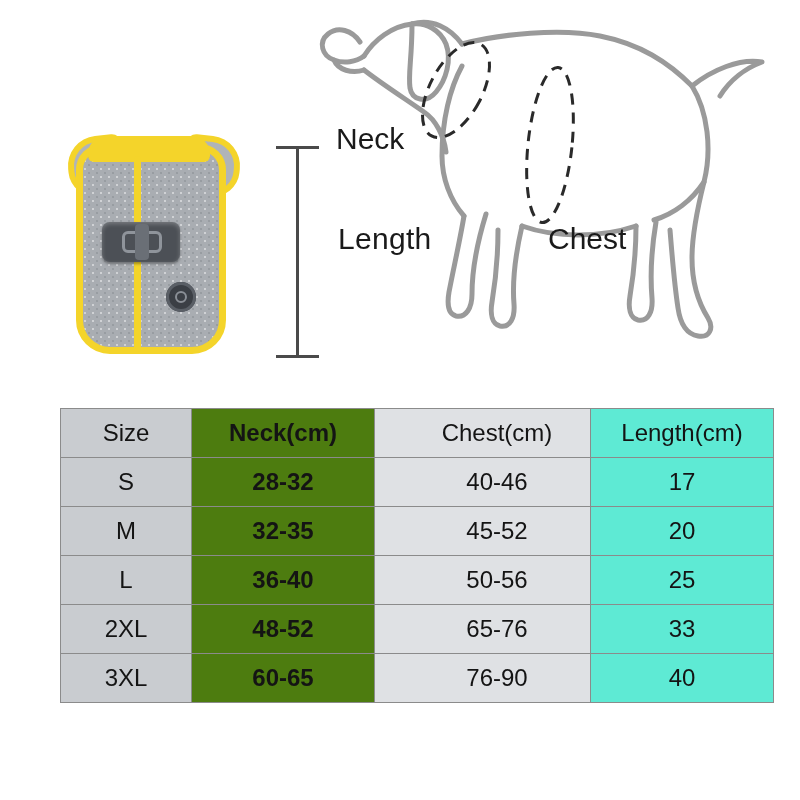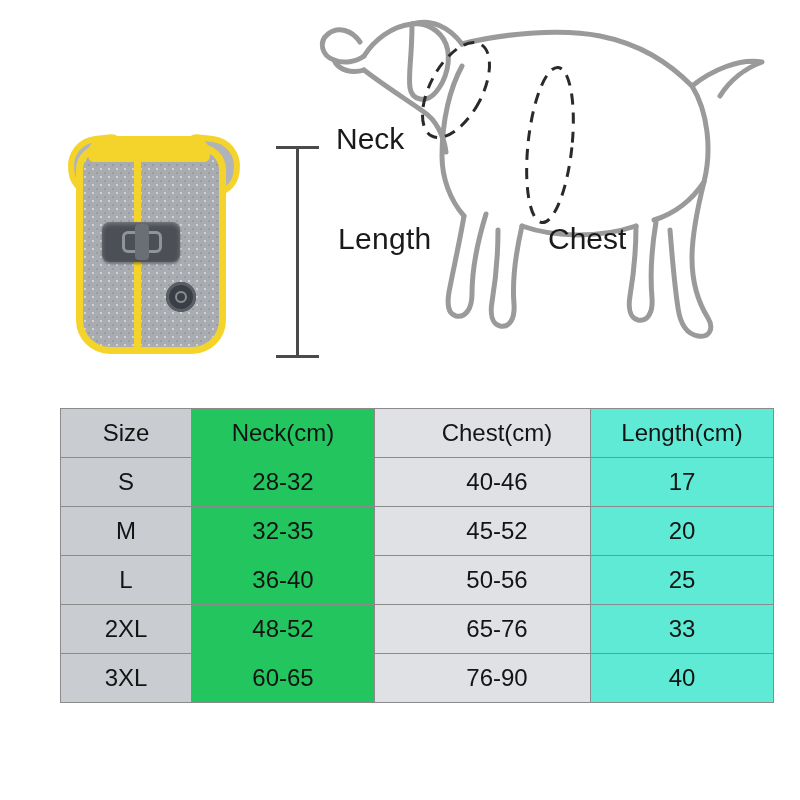--- a/index.html
+++ b/index.html
@@ -199,21 +199,21 @@
     border: 1px solid #8b8b8b;
     height: 48px;
     text-align: center;
     vertical-align: middle;
     font-size: 24px;
     font-weight: normal;
     color: #141414;
     padding: 0;
   }
   .size-table .col-size { width: 130px; background: #c9ccd0; }
-  .size-table .col-neck { width: 182px; background: #22c55e; }
+  .size-table .col-neck { width: 182px; background: #4d7c0f; font-weight: bold; }
   .size-table .col-chest { width: 186px; background: #dfe1e4; padding-left: 29px; }
   .size-table .col-length { width: 182px; background: #5eead4; }
   .size-table thead th { background: #d7d9dc; }
   .size-table thead th.col-size { background: #c9ccd0; }
 </style>
 </head>
 <body>
 
 <div class="page">
 

